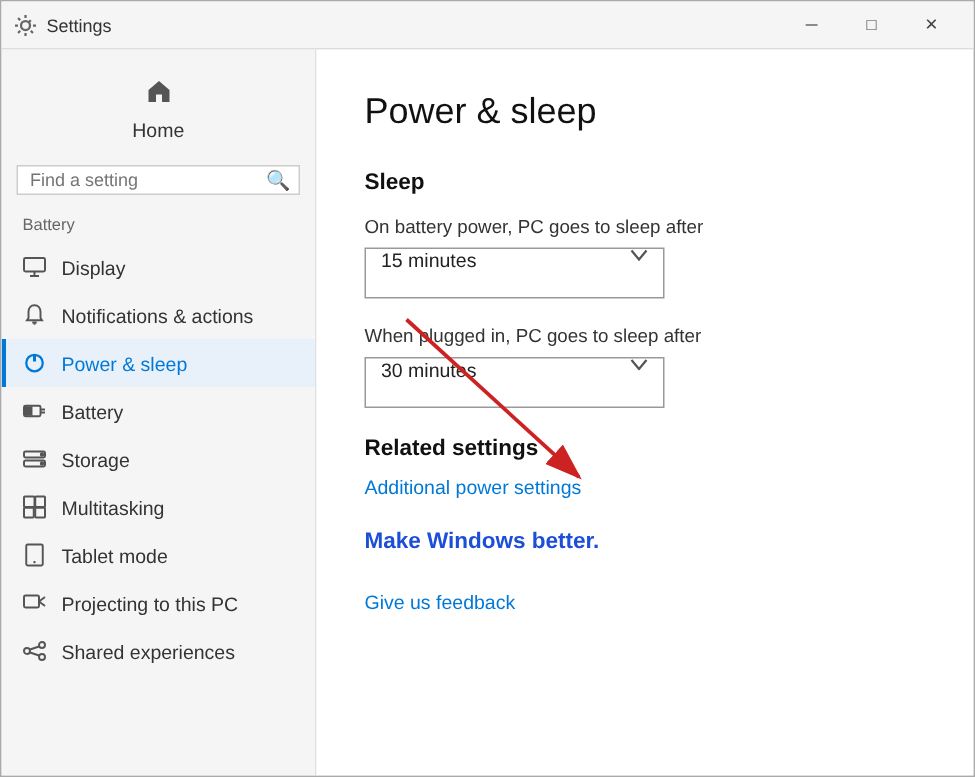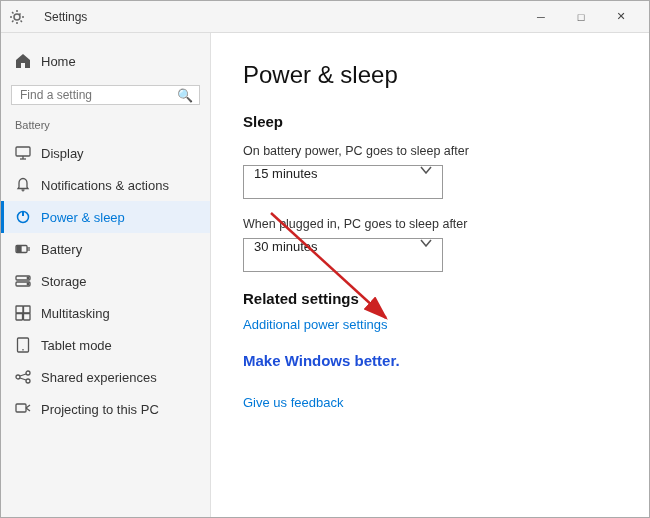--- a/index.html
+++ b/index.html
@@ -22,21 +22,20 @@
       flex-direction: column;
     }
     .titlebar {
       height: 32px;
       background: #f5f5f5;
       display: flex;
       align-items: center;
       padding: 0 8px;
       border-bottom: 1px solid #ddd;
       flex-shrink: 0;
-      gap: 13px;
     }
     .titlebar-icon {
       width: 16px;
       height: 16px;
       margin-right: 6px;
     }
     .titlebar-title {
       font-size: 12px;
       color: #333;
       flex: 1;
@@ -217,21 +216,21 @@
       <button class="titlebar-btn">─</button>
       <button class="titlebar-btn">□</button>
       <button class="titlebar-btn close">✕</button>
     </div>
   </div>
 
   <div class="content-area">
 
     <div class="sidebar">
 
-      <div class="sidebar-item" style="margin-bottom:8px;">
+      <div class="sidebar-item" style="margin-bottom:8px;flex-direction:column;">
         <span class="item-icon">
           <svg viewBox="0 0 16 16" fill="#555" class="icon-svg">
             <path d="M8 1L1 7v8h5v-5h4v5h5V7L8 1z"></path>
           </svg>
         </span>
         <span>Home</span>
       </div>
 
       <div class="sidebar-search">
         <input type="text" placeholder="Find a setting" style="">
@@ -309,44 +308,44 @@
       </div>
 
       <div class="sidebar-item">
         <span class="item-icon">
           <svg viewBox="0 0 16 16" fill="none" stroke="#555" stroke-width="1.3" class="icon-svg">
             <rect x="2.5" y="1" width="11" height="14" rx="1"></rect>
             <line x1="8" y1="12" x2="8" y2="13.5"></line>
           </svg>
         </span>
         <span>Tablet mode</span>
+      </div>
+
+      <div class="sidebar-item">
+        <span class="item-icon">
+          <svg viewBox="0 0 16 16" fill="none" stroke="#555" stroke-width="1.3" class="icon-svg">
+            <rect x="1" y="3" width="10" height="8" rx="1"></rect>
+            <line x1="11" y1="7" x2="15" y2="4"></line>
+            <line x1="11" y1="7" x2="15" y2="10"></line>
+          </svg>
+        </span>
+        <span>Projecting to this PC</span>
       </div>
 
       <div class="sidebar-item">
         <span class="item-icon">
           <svg viewBox="0 0 16 16" fill="none" stroke="#555" stroke-width="1.3" class="icon-svg">
             <circle cx="3" cy="8" r="2"></circle>
             <circle cx="13" cy="4" r="2"></circle>
             <circle cx="13" cy="12" r="2"></circle>
             <line x1="5" y1="7" x2="11" y2="5"></line>
             <line x1="5" y1="9" x2="11" y2="11"></line>
           </svg>
         </span>
         <span>Shared experiences</span>
-      </div>
-
-      <div class="sidebar-item">
-        <span class="item-icon">
-          <svg viewBox="0 0 16 16" fill="none" stroke="#555" stroke-width="1.3" class="icon-svg">
-            <rect x="1" y="3" width="10" height="8" rx="1"></rect>
-            <line x1="11" y1="7" x2="15" y2="4"></line>
-            <line x1="11" y1="7" x2="15" y2="10"></line>
-          </svg>
-        </span>
-        <span>Projecting to this PC</span>
       </div>
     </div>
 
     <div class="main" style="position:relative;">
       <h1 class="page-title">Power &amp; sleep</h1>
 
       <div>
         <div class="section-title">Sleep</div>
 
         <div class="setting-label">On battery power, PC goes to sleep after</div>

